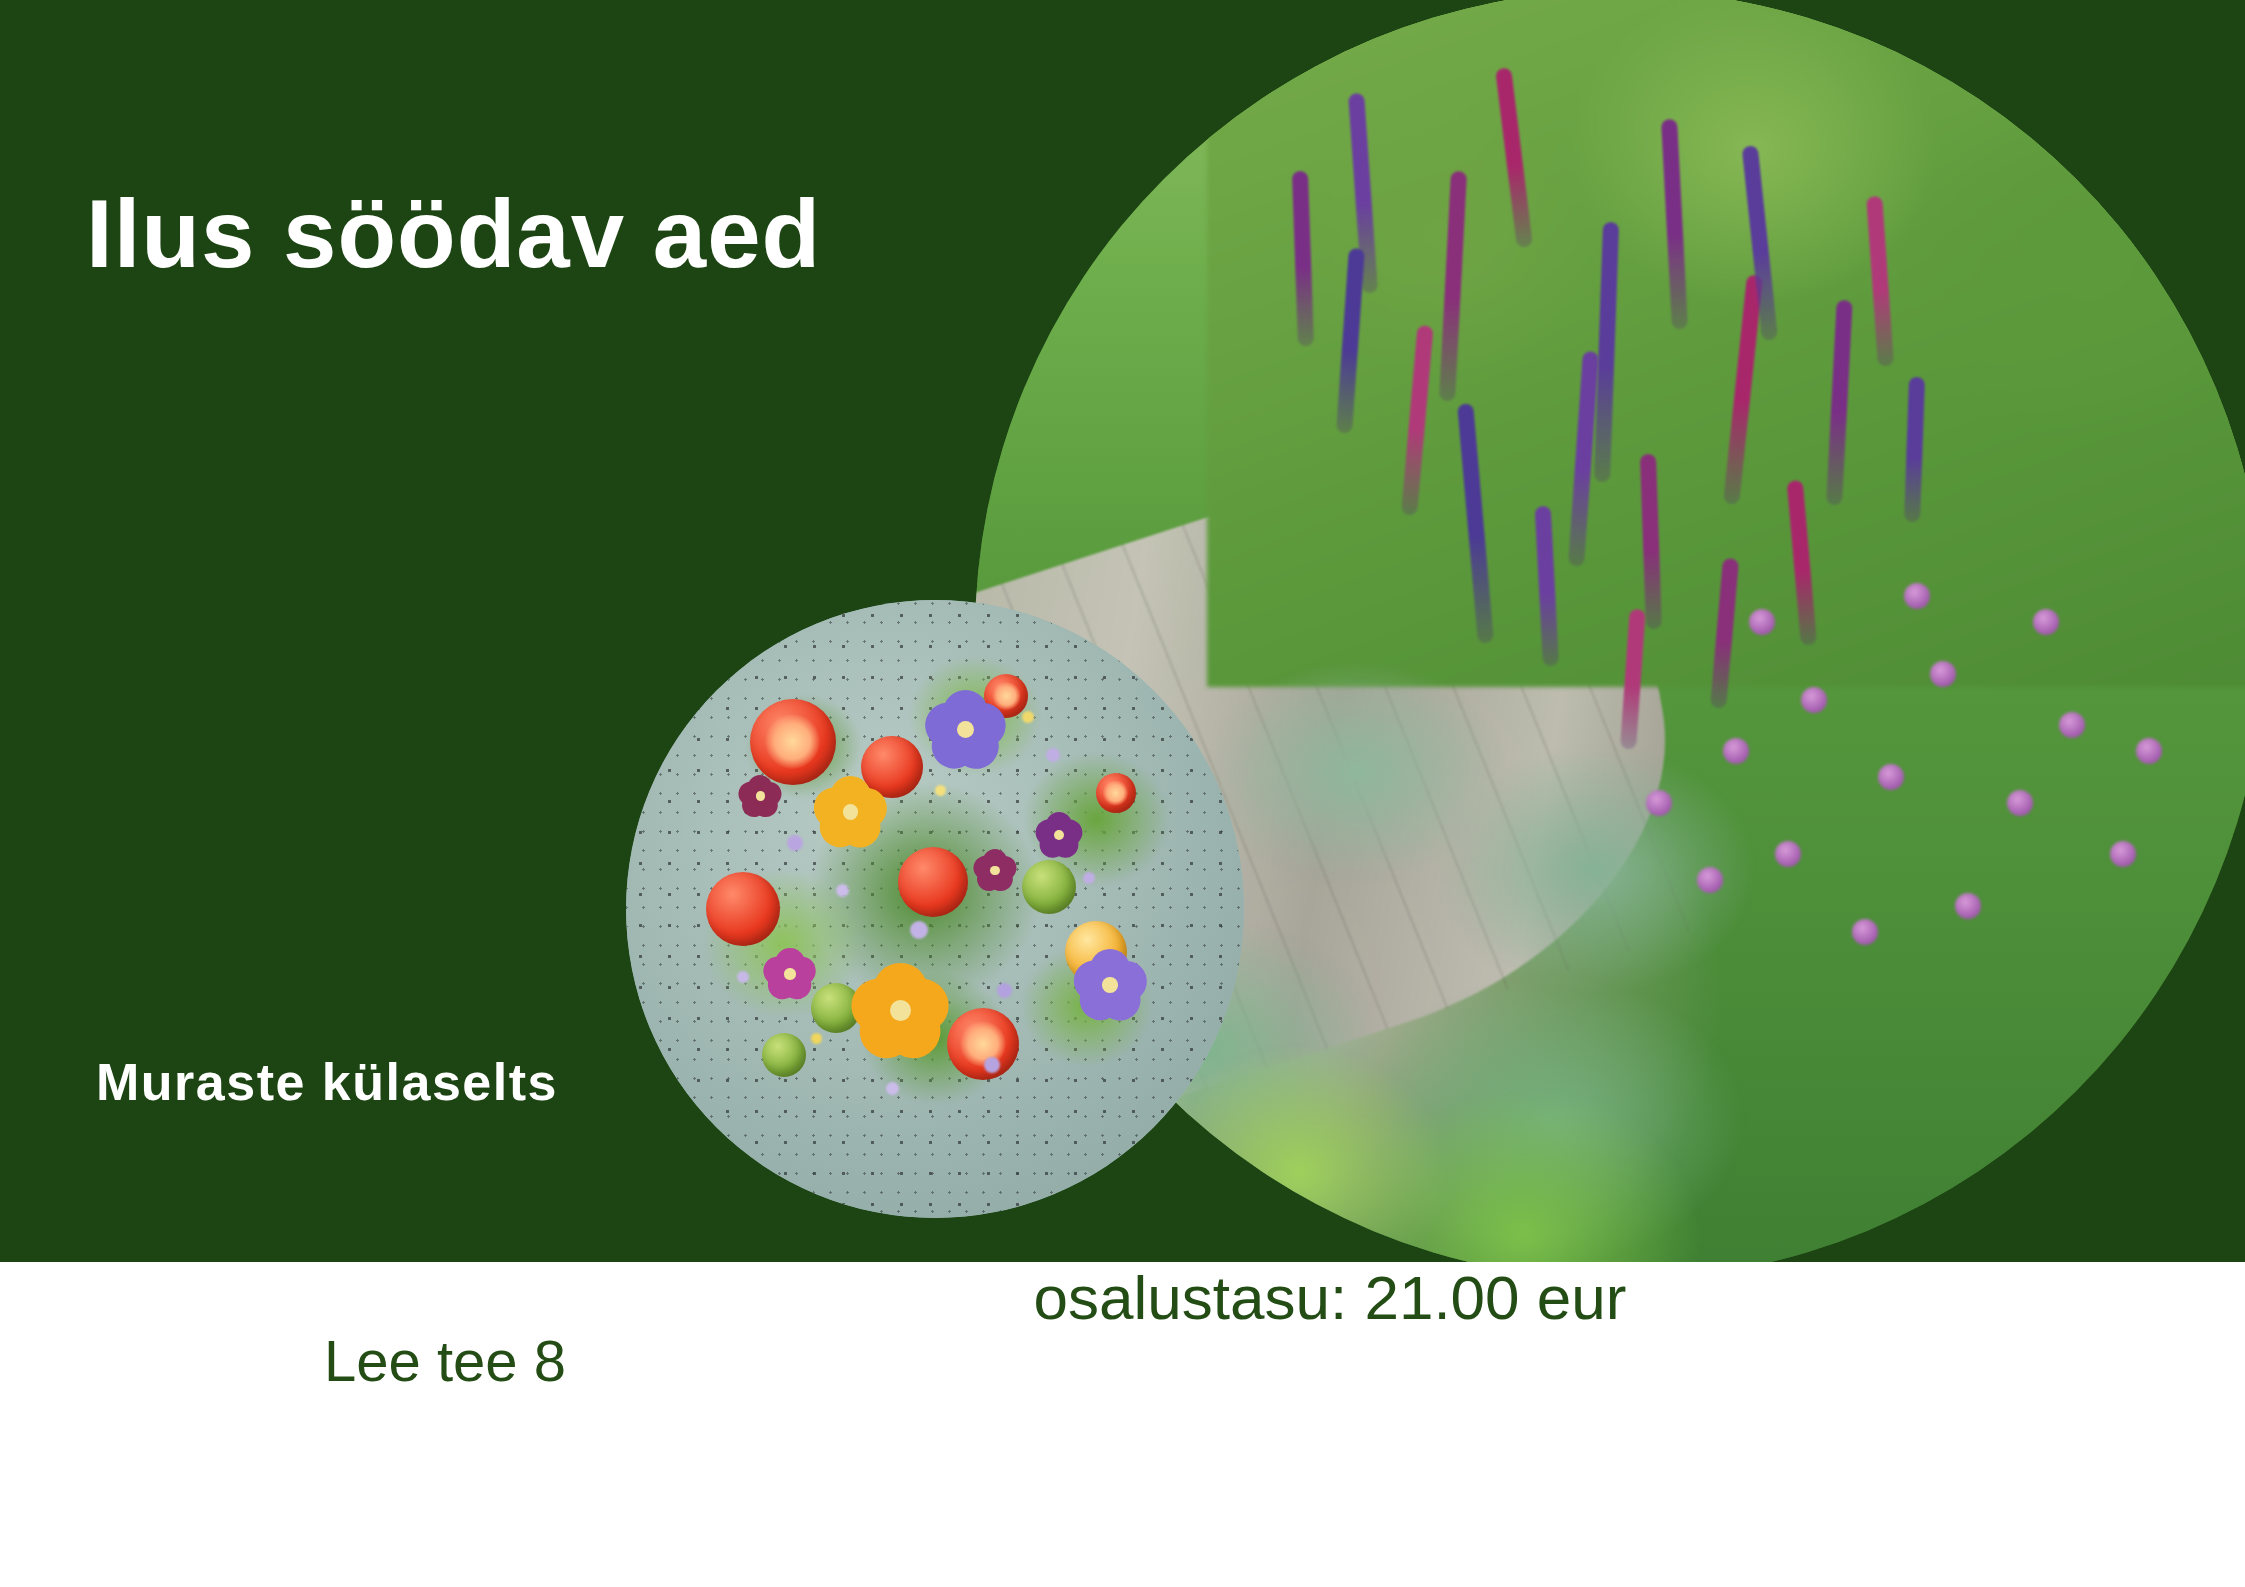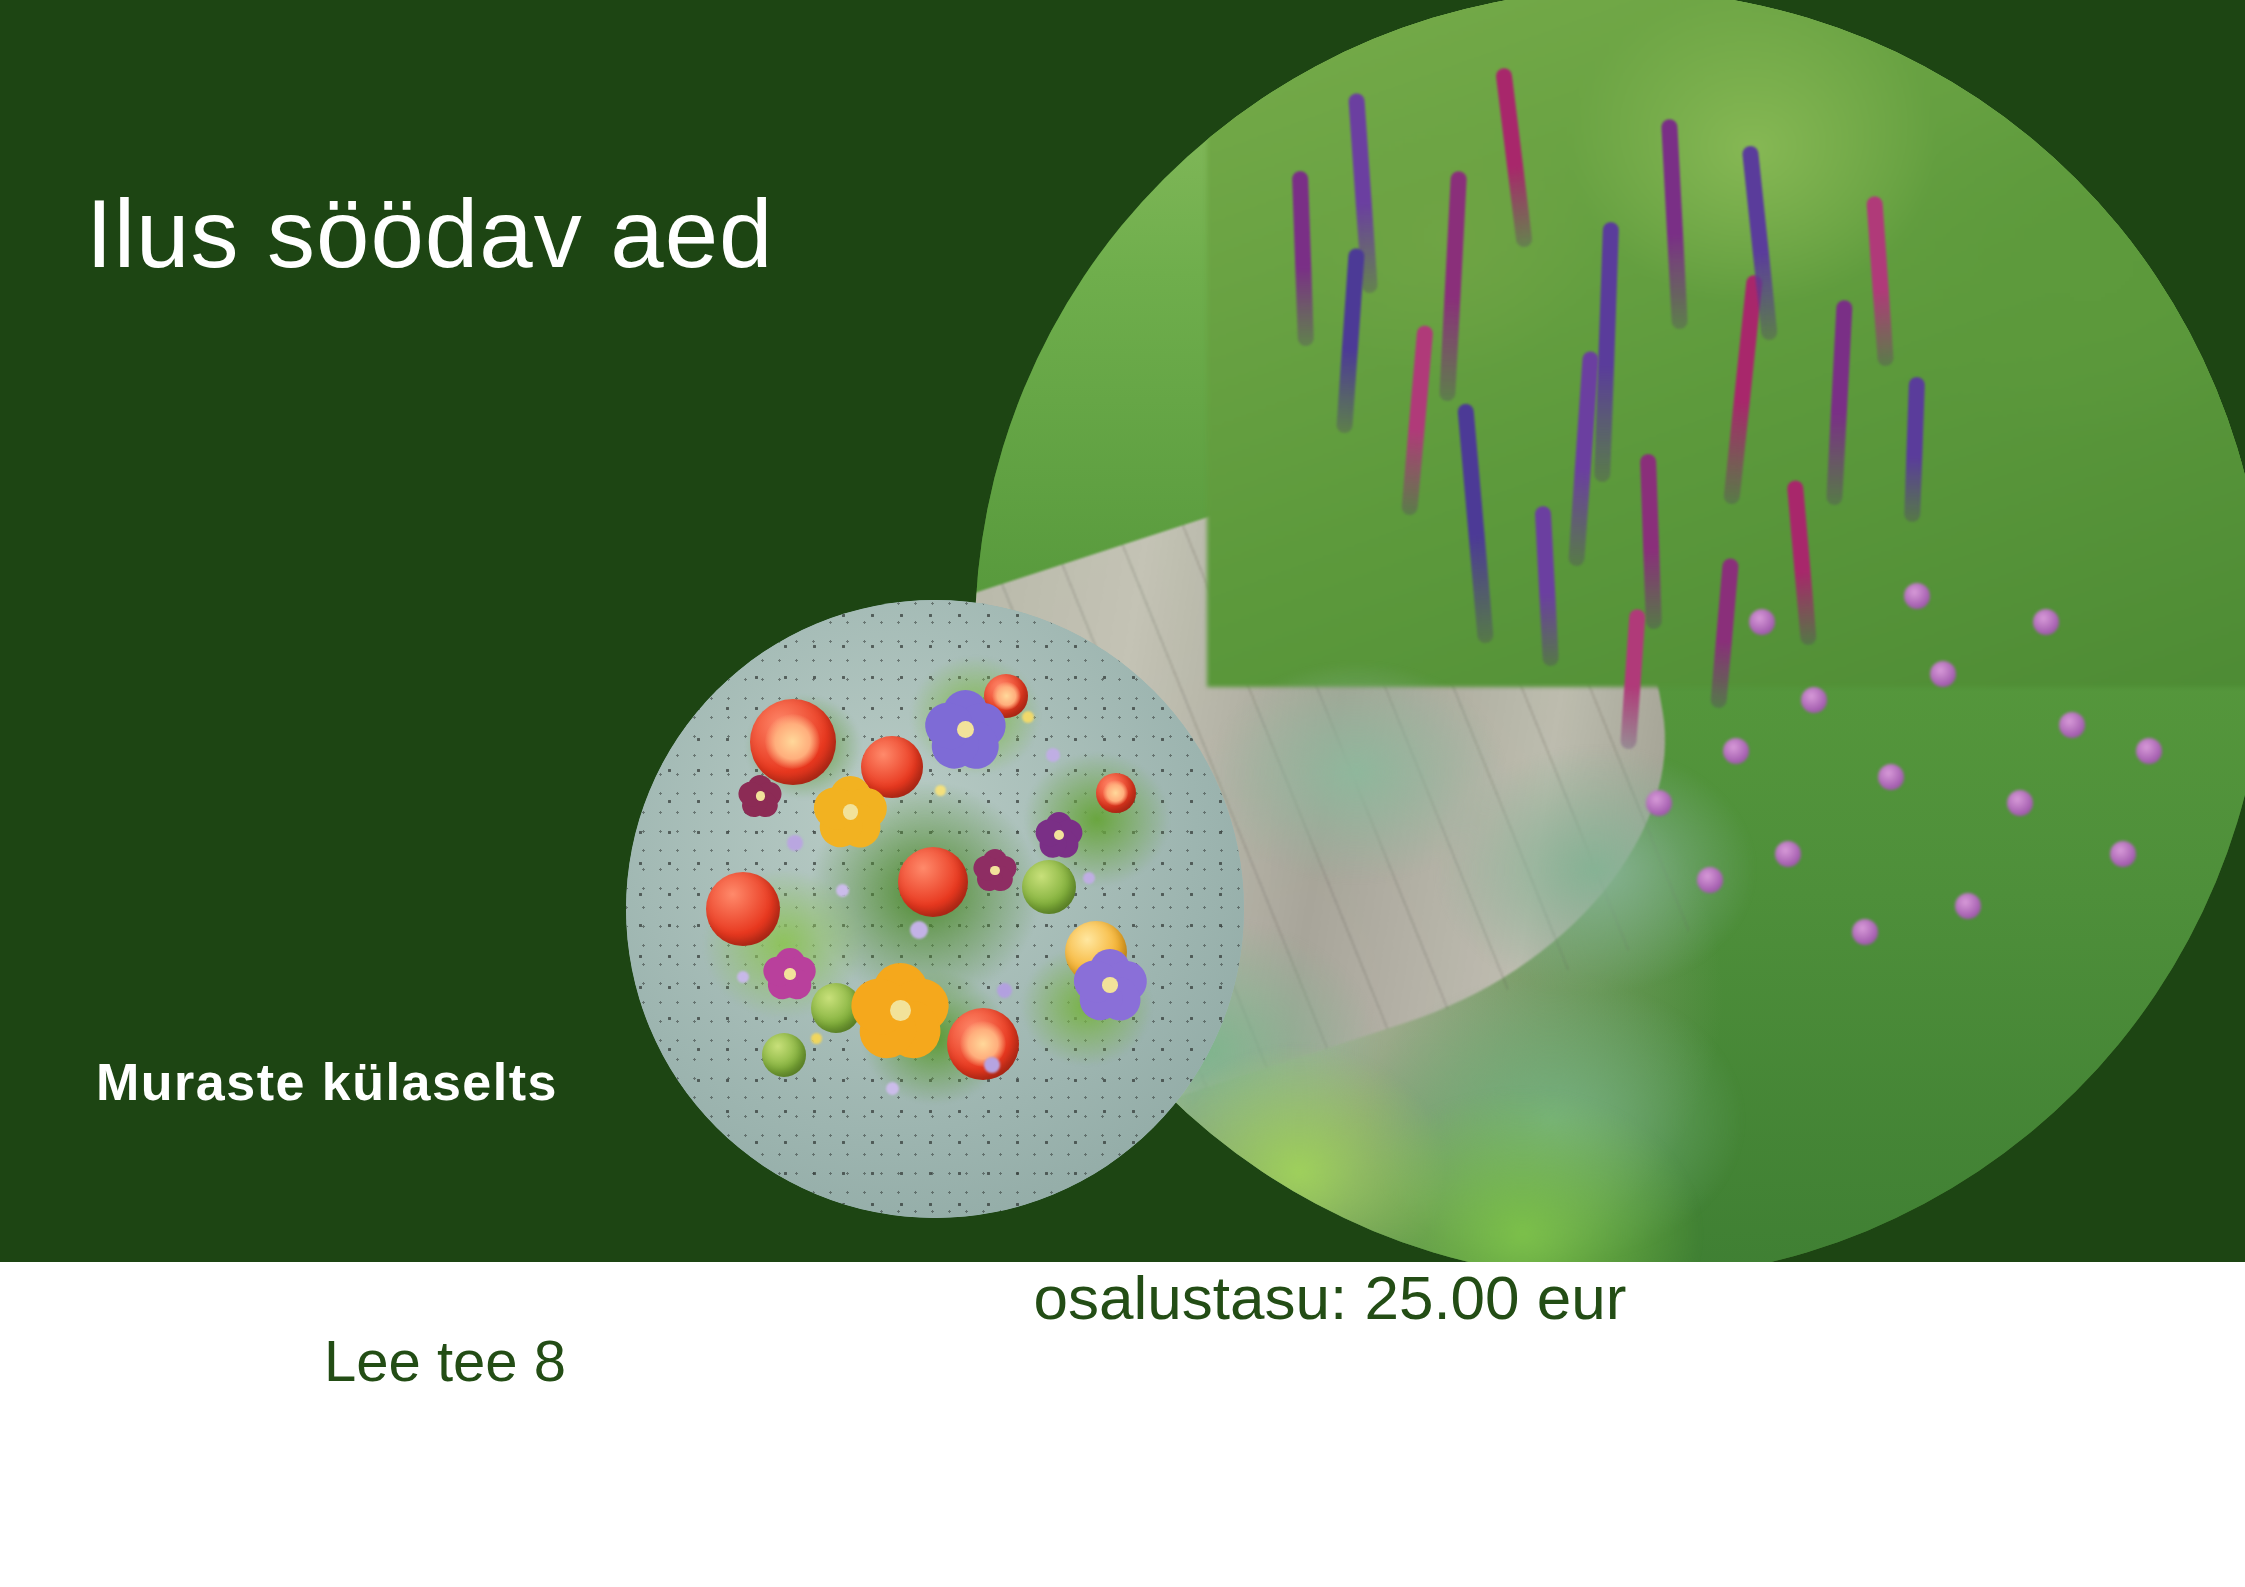--- a/index.html
+++ b/index.html
@@ -170,21 +170,21 @@
     position:absolute;border-radius:50%;
     filter:blur(.8px);
   }
 
   
   .title{
     position:absolute;
     left:86px; top:186px;
     color:#ffffff;
     font-size:96px;
-    font-weight:400;
+    font-weight:700;
     letter-spacing:1px;
     line-height:1;
     white-space:nowrap;
   }
   .date-block{
     position:absolute;
     left:96px; top:520px;
     width:430px;
     color:#ffffff;
     font-size:74px;
@@ -387,18 +387,18 @@
 
     <div class="org">Muraste külaselts</div>
   </div>
 
   <div class="footer">
     <div class="venue">
       <div>Lee tee 8</div>
     </div>
 
     <div class="reg">
-      <div>osalustasu: 25.00 eur</div>
+      <div>osalustasu: 21.00 eur</div>
     </div>
 
   </div>
 
 </div>
 
 </body></html>

